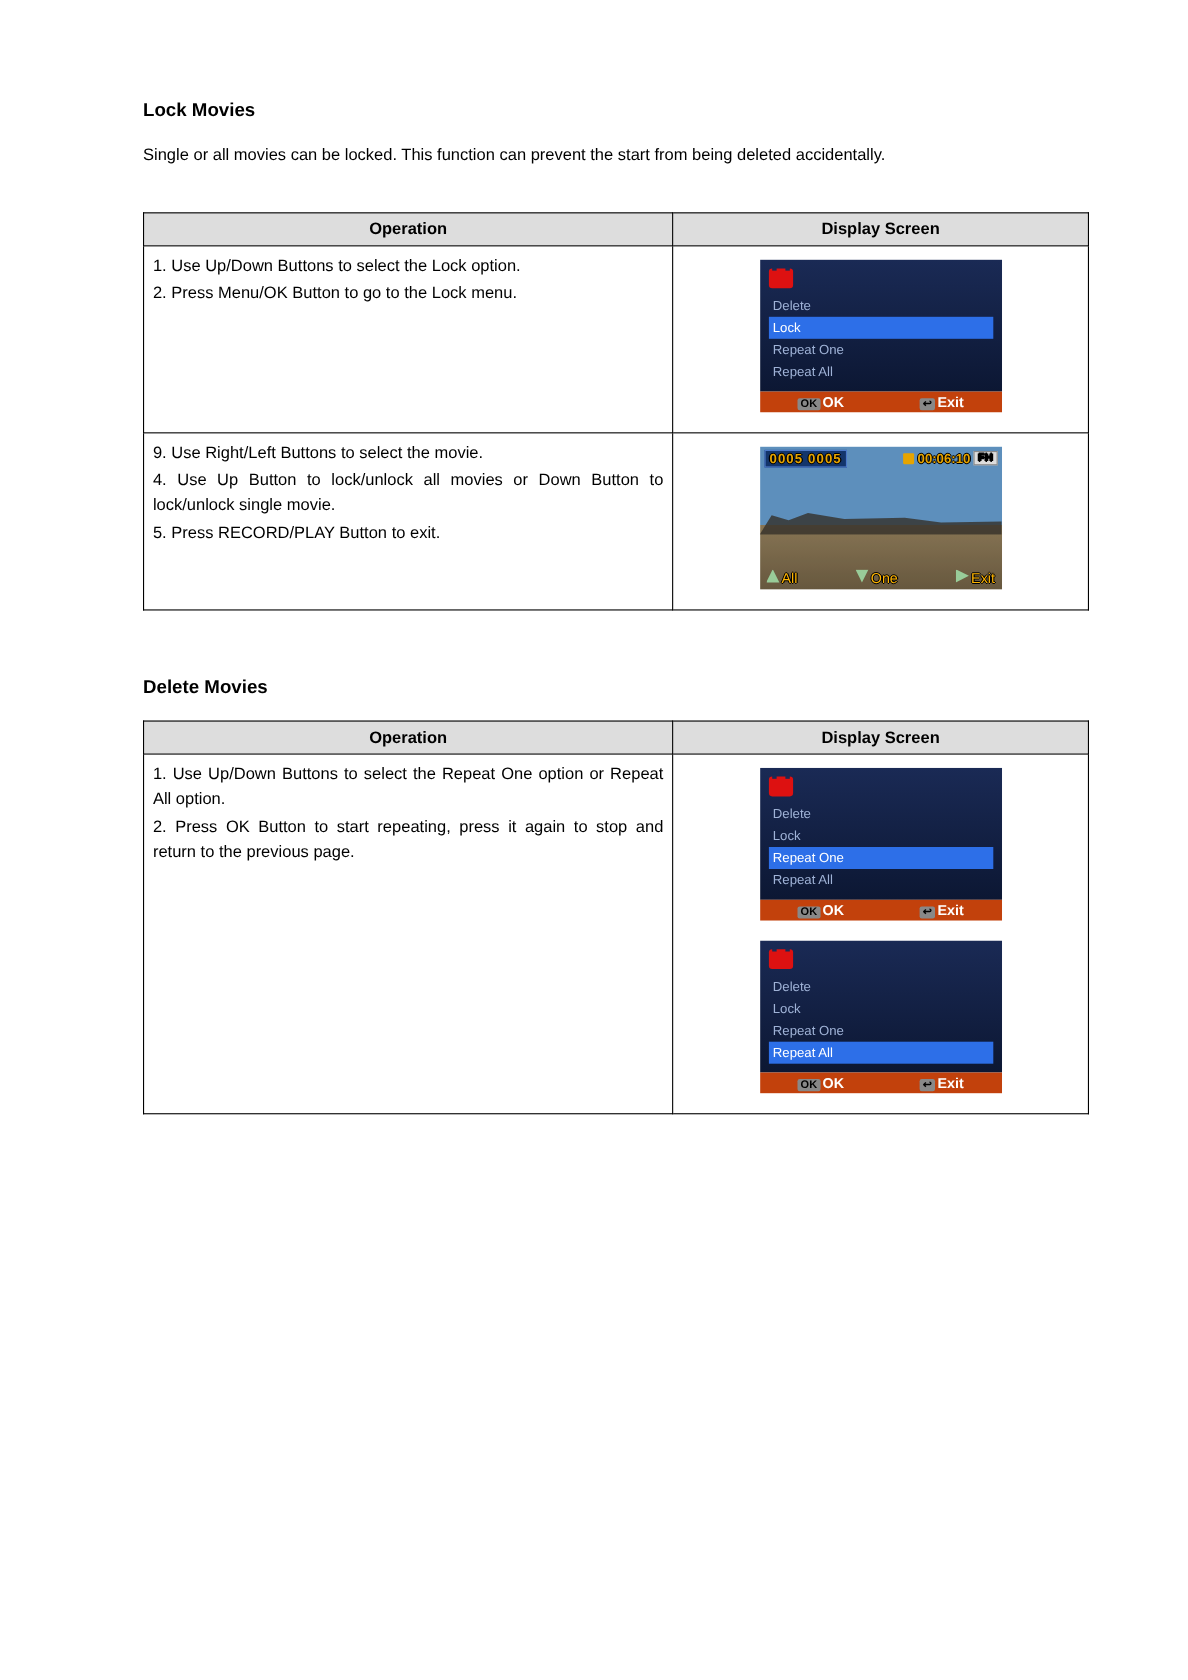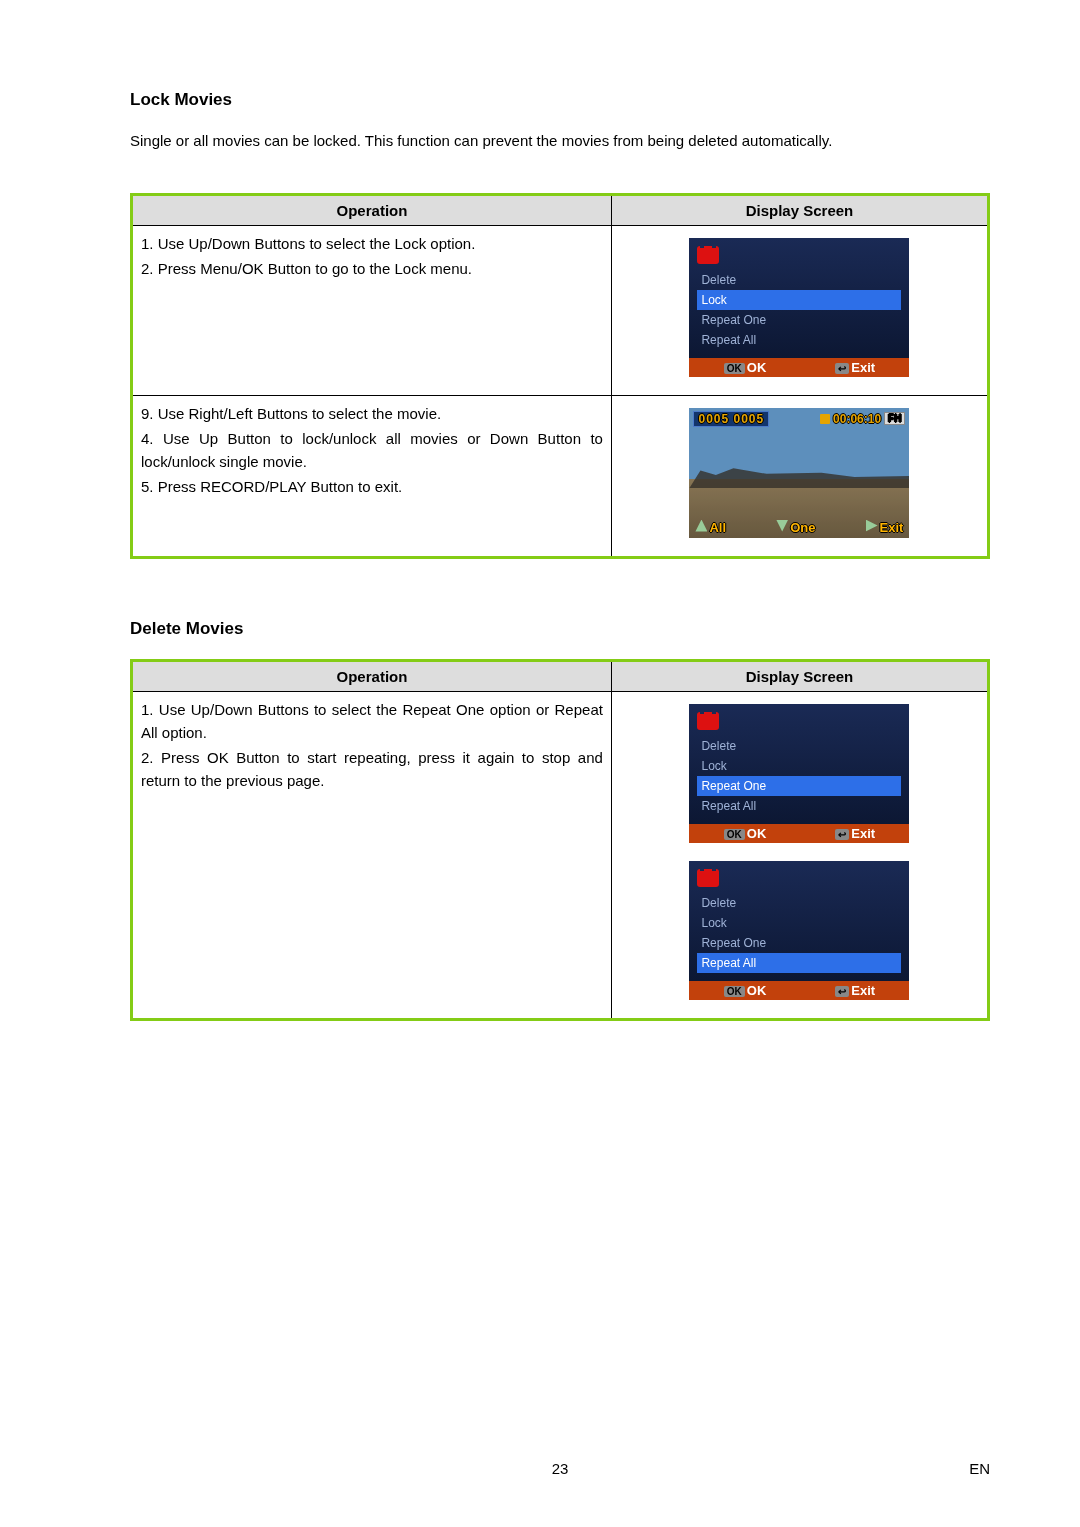--- a/index.html
+++ b/index.html
@@ -24,21 +24,21 @@
     margin: 0 0 20px 0;
   }
   p.lead {
     margin: 0 0 40px 0;
     line-height: 1.5;
     text-align: justify;
   }
   table.op {
     width: 100%;
     border-collapse: collapse;
-    border: 3px solid #84cc16;
+    border: 1px solid #84cc16;
     margin-bottom: 60px;
   }
   table.op th, table.op td {
     border: 1px solid #000;
     padding: 6px 8px;
     vertical-align: top;
     text-align: left;
   }
   table.op th {
     background: #ddd;
@@ -108,21 +108,21 @@
   .counter-box{
     background:#13356b; color:#e6a400; border:1px solid #4b79c9;
     padding:0 4px; font-weight:bold; letter-spacing:1px;
   }
   .time-box { color:#e6a400; display:flex; align-items:center; gap:3px;}
   .lock-ico{ width:10px;height:10px; background:#e6a400; display:inline-block; border-radius:1px;}
   .fh-box{ background:#ddd; color:#000; font-size:10px; padding:0 3px; border:1px solid #888;}
   .bot-bar{
     position:absolute; bottom:0; left:0; right:0;
     display:flex; justify-content:space-between;
-    font-size:13px; font-weight:bold;
+    font-size:13px; font-weight:normal;
     color:#ffb400; text-shadow: -1px 0 #000,1px 0 #000,0 -1px #000,0 1px #000;
     padding: 0 6px 3px 6px;
     gap: 12px;
   }
   .tri{ display:inline-block; background:#9c9; width:12px; height:12px; margin-right:2px;}
   .tri.up{ clip-path: polygon(50% 0,100% 100%,0 100%);}
   .tri.dn{ clip-path: polygon(0 0,100% 0,50% 100%);}
   .tri.rt{ clip-path: polygon(0 0,100% 50%,0 100%);}
   
   .silh { position:absolute; bottom:38%; left:0; right:0; height: 22px;
@@ -137,21 +137,21 @@
     font-size:15px;
   }
   .page-footer .mid { position:absolute; left:50%; transform:translateX(-50%);}
 </style>
 </head>
 <body>
 
 <div class="page">
 
   <h2>Lock Movies</h2>
-  <p class="lead">Single or all movies can be locked. This function can prevent the movies from being deleted automatically.</p>
+  <p class="lead">Single or all movies can be locked. This function can prevent the start from being deleted accidentally.</p>
 
   <table class="op">
     <colgroup>
         <col class="col-op">
         <col class="col-ds">
       </colgroup>
     <thead>
       <tr>
         <th>Operation</th>
         <th>Display Screen</th>
@@ -271,19 +271,14 @@
               <span><span class="pill ret">↩</span><span>Exit</span></span>
             </div>
           </div>
             </div>
 
         </td>
       </tr>
     </tbody>
   </table>
 
-  <div class="page-footer">
-    <span></span>
-    <span class="mid">23</span>
-    <span>EN</span>
-  </div>
 
 </div>
 
 </body></html>

